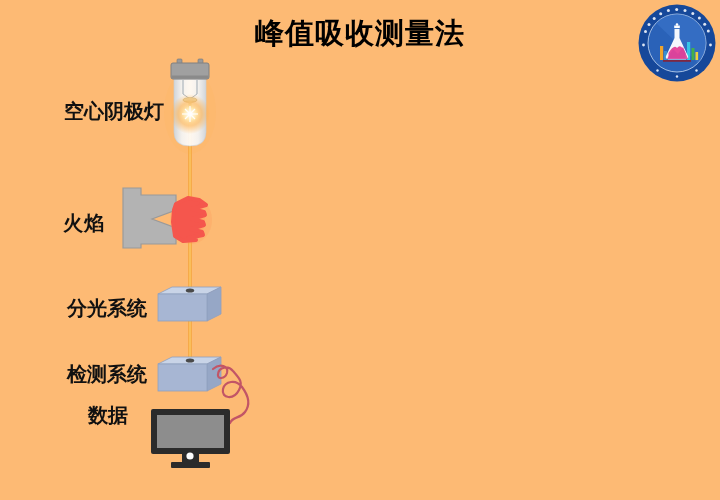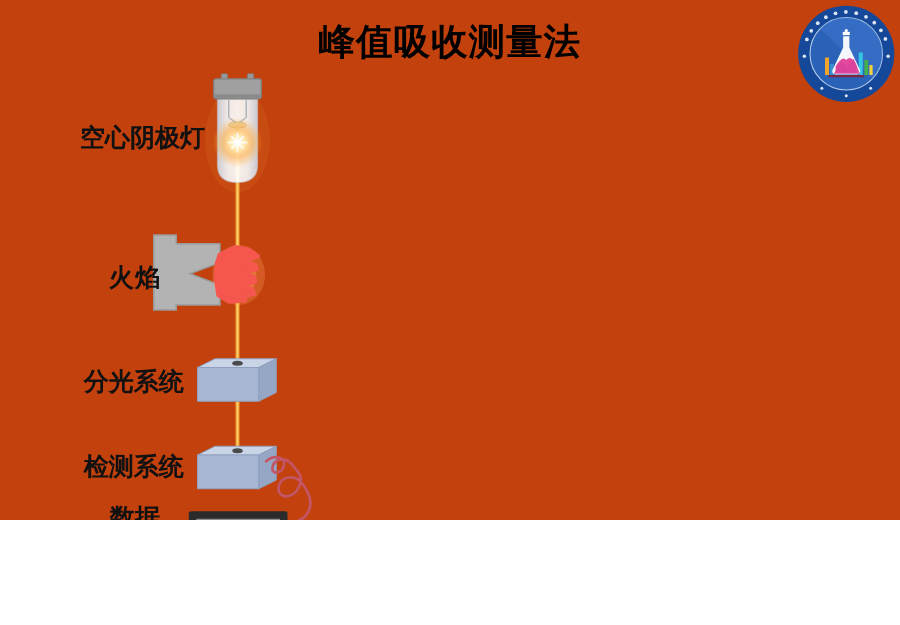--- a/index.html
+++ b/index.html
@@ -1,30 +1,30 @@
 <!DOCTYPE html>
 <html><head>
 <meta charset="utf-8">
 <style>
   html,body{margin:0;padding:0;}
   #stage{
-    position:relative;width:720px;height:416px;background:#c2410c;
+    position:relative;width:720px;height:500px;background:#fdba74;
     font-family:"Liberation Sans","DejaVu Sans",sans-serif;overflow:hidden;
   }
   .title{
     position:absolute;top:14px;left:0;width:720px;text-align:center;
     font-size:29px;font-weight:bold;color:#000;letter-spacing:1px;
   }
   .lbl{
     position:absolute;font-size:20px;font-weight:bold;color:#111;
     white-space:nowrap;line-height:22px;
   }
   #lbl-lamp{left:64px;top:100px;text-align:right;}
-  #lbl-flame{left:63px;top:212px;letter-spacing:1px;margin-left:24px;}
-  #lbl-spectro{left:67px;top:297px;font-family:Liberation Mono, monospace;}
+  #lbl-flame{left:63px;top:212px;letter-spacing:1px;}
+  #lbl-spectro{left:67px;top:297px;}
   #lbl-detect{left:67px;top:363px;font-family:Liberation Serif, serif;}
   #lbl-data1{left:88px;top:404px;}
   #lbl-data2{left:61px;top:426px;}
   #diagram{position:absolute;left:0;top:0;}
   #logo{position:absolute;left:637px;top:3px;}
 </style>
 </head>
 <body>
 
 <div id="stage">

